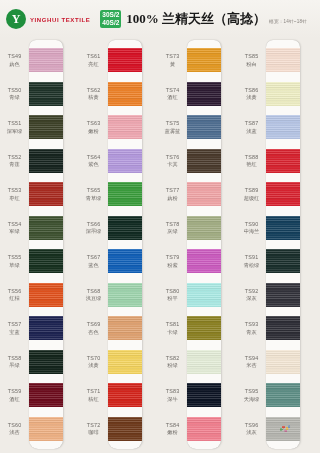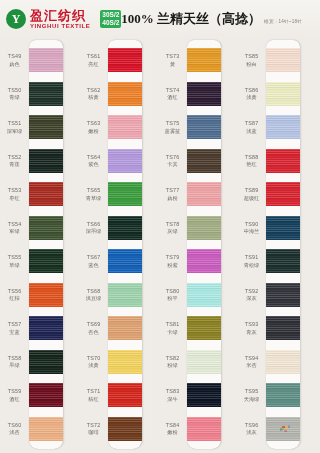--- a/index.html
+++ b/index.html
@@ -35,21 +35,21 @@
     font-size:6px;color:#c9152b;font-weight:bold;
     letter-spacing:.6px;display:block;margin-top:1px;
   }
   .count-badge{
     margin-left:10px;background:#2faa55;color:#fff;
     border-radius:2px;padding:1px 2px;text-align:center;
     font-size:6.5px;font-weight:bold;line-height:1.25;flex:none;
   }
   .count-badge div{white-space:nowrap;}
   .title-main{
-    font-size:13px;font-weight:bold;color:#1a1a1a;
+    margin-left:5px;font-size:13px;font-weight:bold;color:#1a1a1a;
     font-family:"Liberation Serif","DejaVu Serif",serif;white-space:nowrap;
   }
   .title-sub{
     margin-left:3px;font-size:4.6px;color:#8a8580;white-space:nowrap;
     align-self:center;padding-top:5px;letter-spacing:.2px;
   }
 
   
   .board{
     position:absolute;left:0;top:38px;width:320px;height:415px;
@@ -100,21 +100,20 @@
 </style>
 </head>
 <body>
 
 <div class="header">
   <div class="logo-wrap">
     <div class="logo-mark">
       <span>Y</span>
     </div>
     <div class="logo-text">
-      <span class="logo-cn">盈汇纺织</span>
       <span class="logo-en">YINGHUI TEXTILE</span>
     </div>
   </div>
   <div class="count-badge">
     <div>30S/2</div>
     <div>40S/2</div>
   </div>
   <div class="title-main">100% 兰精天丝（高捻）</div>
   <div class="title-sub">幅宽：14针~18针</div>
 </div>

